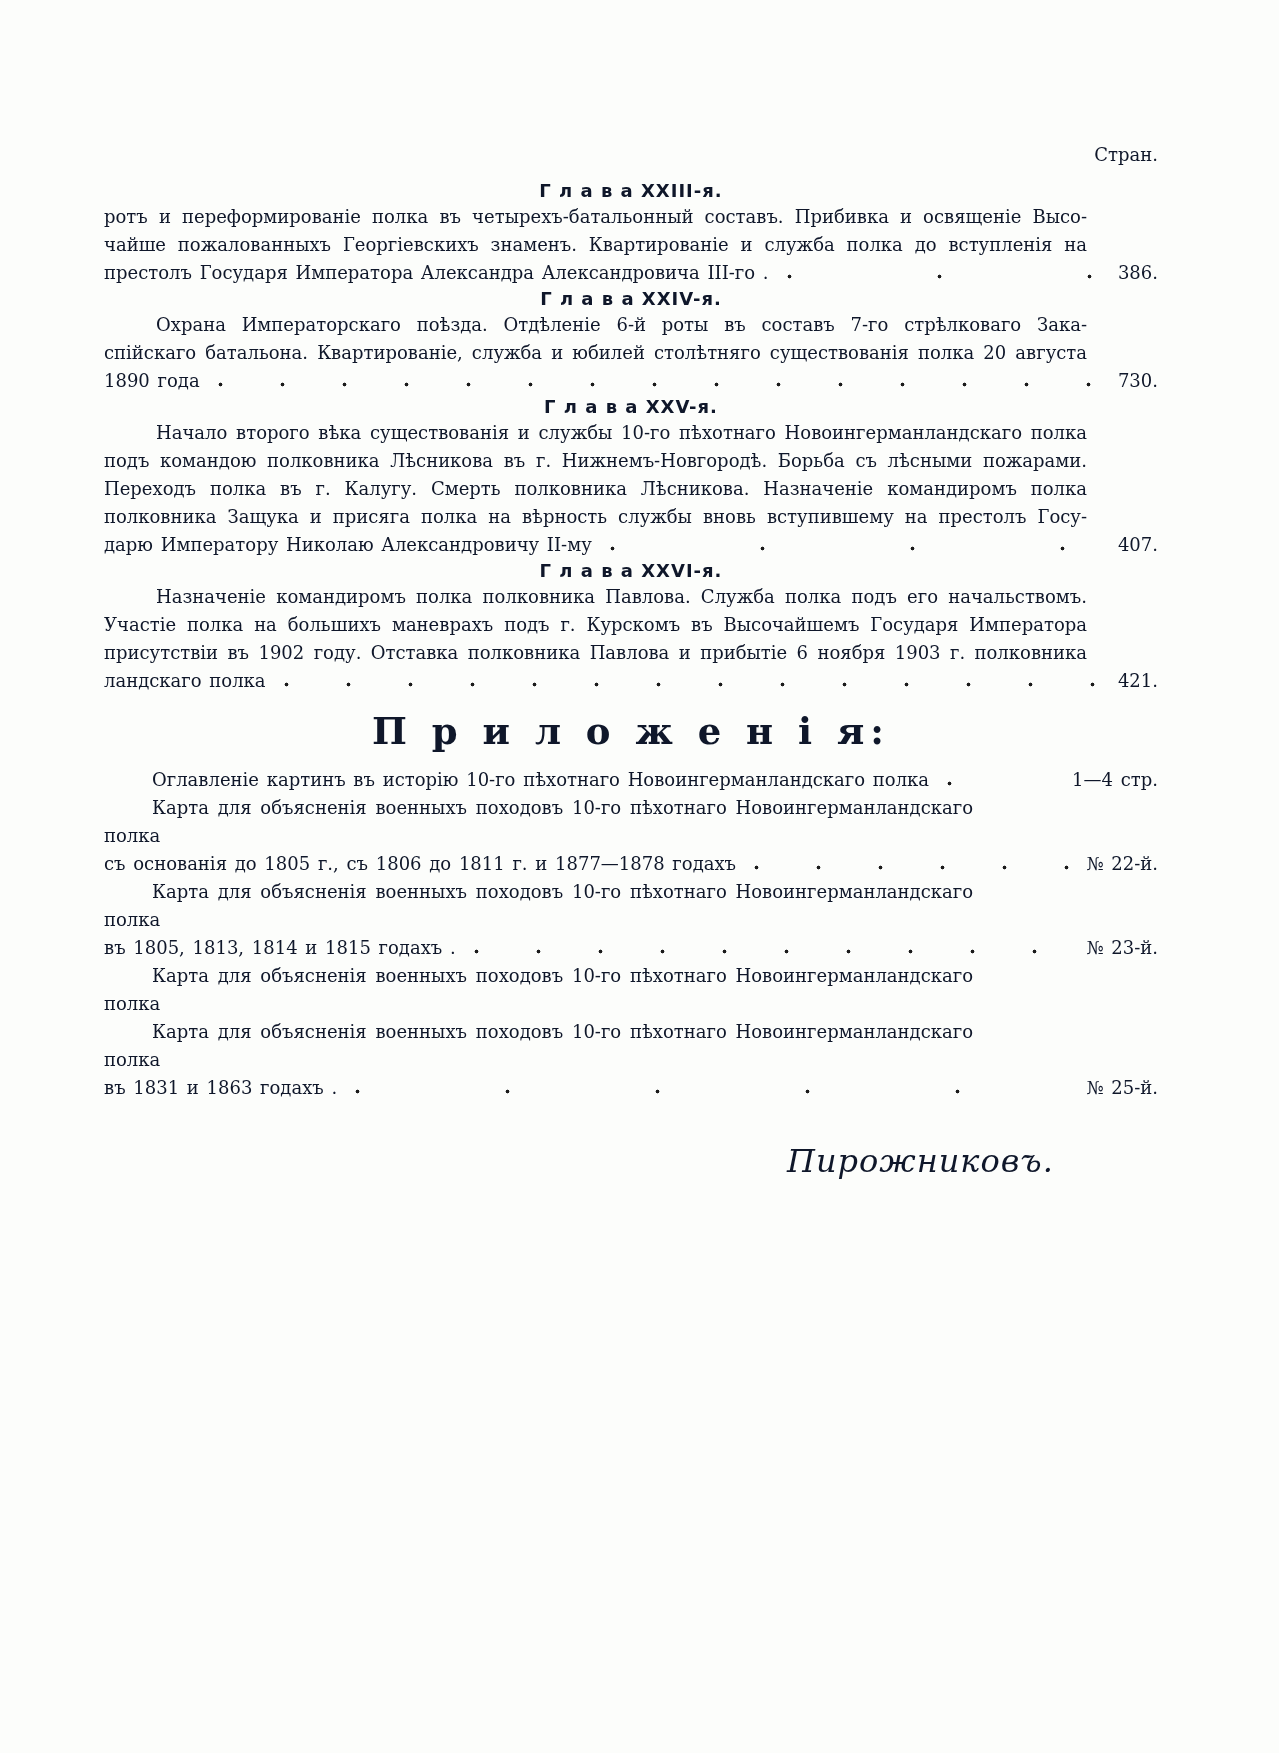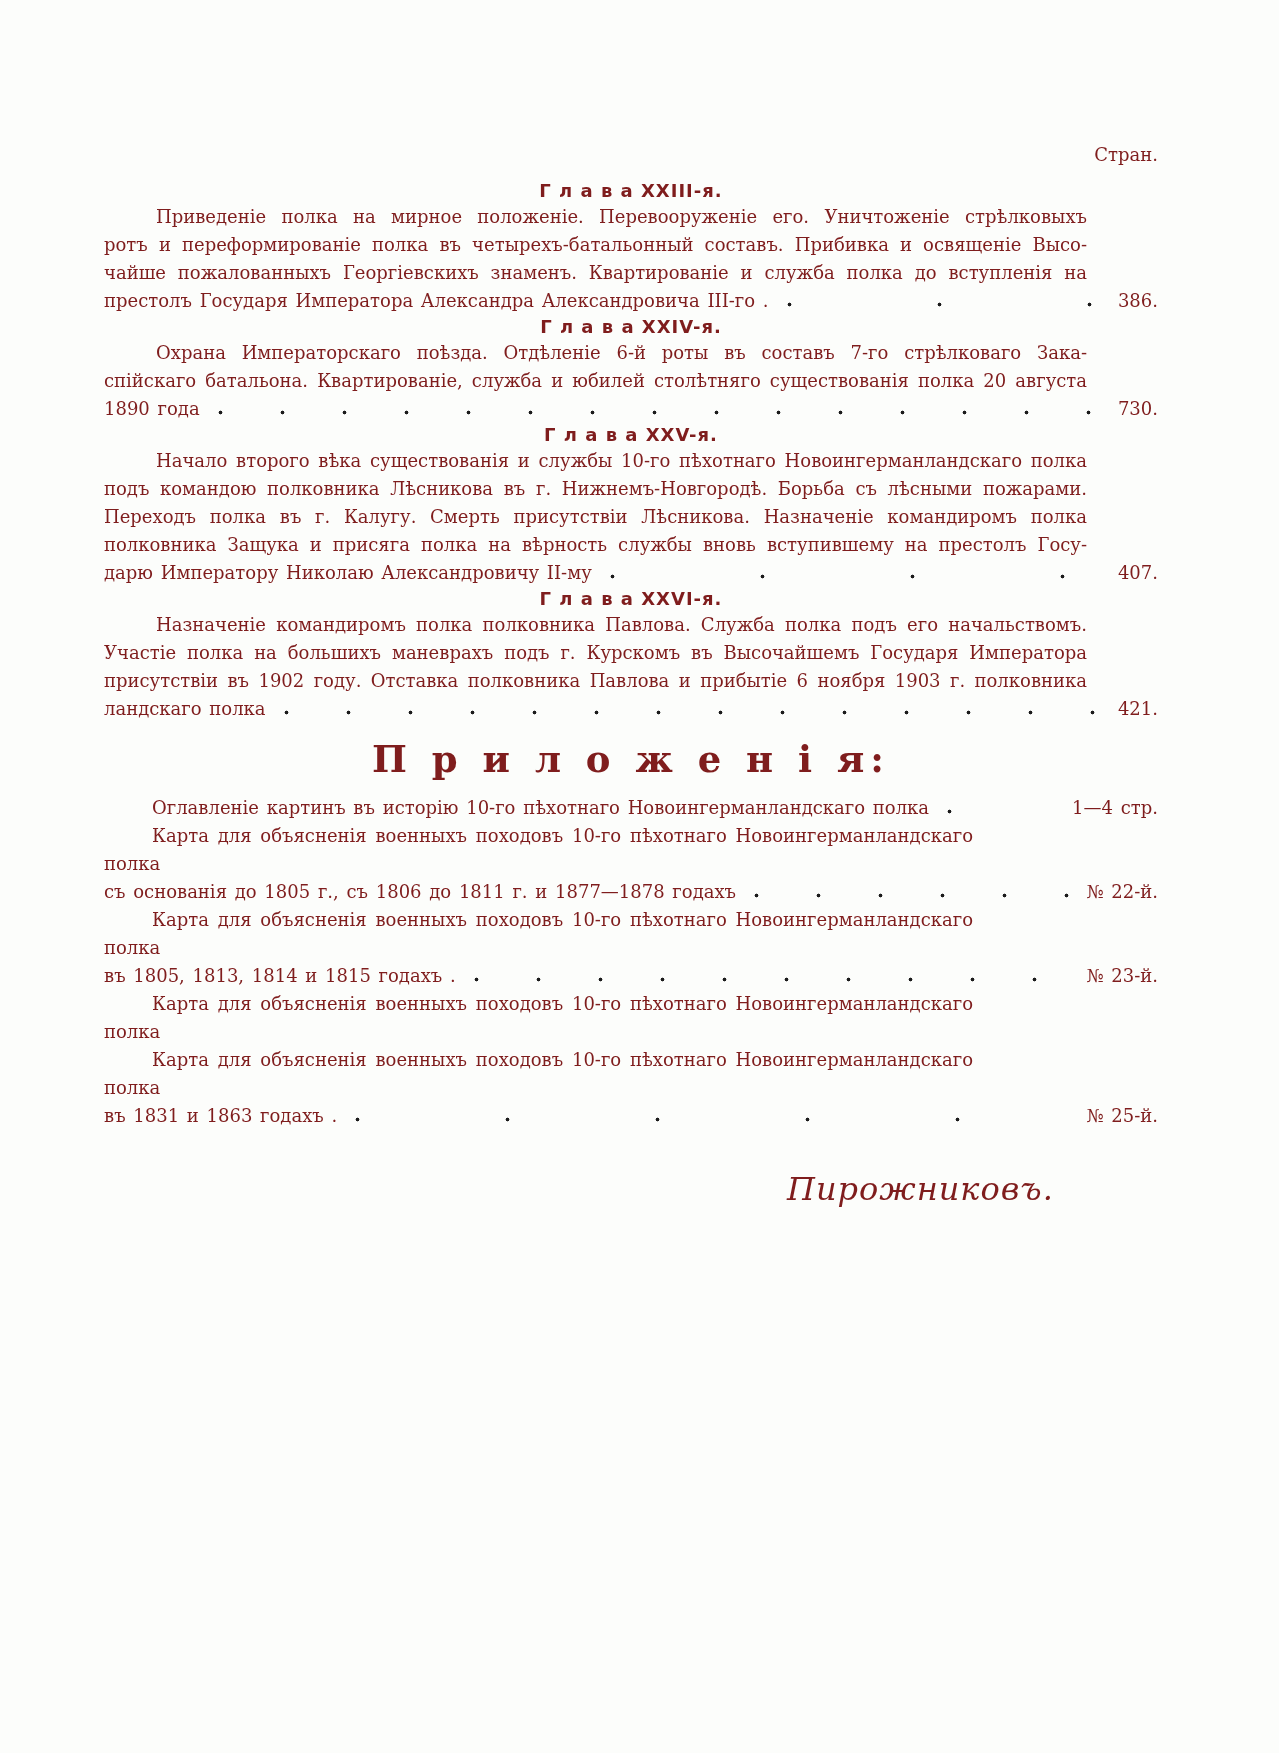--- a/index.html
+++ b/index.html
@@ -1,20 +1,20 @@
 <!DOCTYPE html>
 <html><head>
 <meta charset="utf-8">
 <style>
   html,body{margin:0;padding:0;background:#e8e8e8;}
   .page{
     position:relative;
     width:1279px;height:1753px;
     background:#fcfdfb;
-    color:#7f1d1d;
+    color:#0f172a;
     font-family:"DejaVu Serif","Liberation Serif",serif;
     font-size:18px;
     overflow:hidden;
     box-sizing:border-box;
   }
   .content{
     position:absolute;
     left:104px;top:0;
     width:1054px; 
   }
@@ -95,21 +95,20 @@
 </head>
 <body>
 
 <div class="page">
   <div class="content">
 
     <div class="stran">Стран.</div>
 
     <section>
       <h2 class="chap-h gap-top">Г л а в а  XXIII-я.</h2>
-      <div class="pline first">Приведеніе полка на мирное положеніе. Перевооруженіе его. Уничтоженіе стрѣлковыхъ</div>
       <div class="pline">ротъ и переформированіе полка въ четырехъ-батальонный составъ. Прибивка и освященіе Высо-</div>
       <div class="pline">чайше пожалованныхъ Георгіевскихъ знаменъ. Квартированіе и служба полка до вступленія на</div>
       <div class="lastline">
         <span class="lltext">престолъ Государя Императора Александра Александровича III-го .</span>
         <span class="leader sparse"></span>
         <span class="pageno">386.</span>
       </div>
     </section>
 
     <section>
@@ -120,21 +119,21 @@
         <span class="lltext">1890 года</span>
         <span class="leader"></span>
         <span class="pageno">730.</span>
       </div>
     </section>
 
     <section>
       <h2 class="chap-h">Г л а в а  XXV-я.</h2>
       <div class="pline first">Начало второго вѣка существованія и службы 10-го пѣхотнаго Новоингерманландскаго полка</div>
       <div class="pline">подъ командою полковника Лѣсникова въ г. Нижнемъ-Новгородѣ. Борьба съ лѣсными пожарами.</div>
-      <div class="pline">Переходъ полка въ г. Калугу. Смерть присутствіи Лѣсникова. Назначеніе командиромъ полка</div>
+      <div class="pline">Переходъ полка въ г. Калугу. Смерть полковника Лѣсникова. Назначеніе командиромъ полка</div>
       <div class="pline">полковника Защука и присяга полка на вѣрность службы вновь вступившему на престолъ Госу-</div>
       <div class="lastline">
         <span class="lltext">дарю Императору Николаю Александровичу II-му</span>
         <span class="leader sparse"></span>
         <span class="pageno">407.</span>
       </div>
     </section>
 
     <section>
       <h2 class="chap-h">Г л а в а  XXVI-я.</h2>

